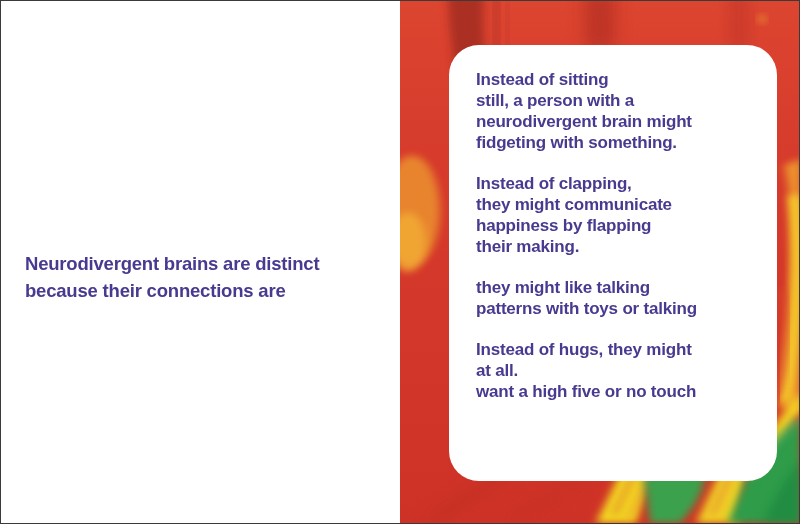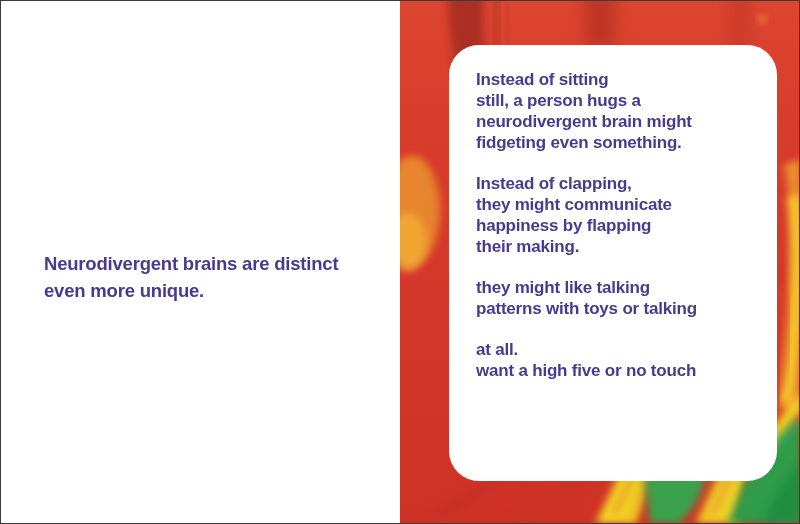--- a/index.html
+++ b/index.html
@@ -14,21 +14,21 @@
     background: #ffffff;
   }
   .page-left {
     position: absolute;
     left: 0; top: 0;
     width: 399px; height: 100%;
     background: #ffffff;
   }
   .left-text {
     position: absolute;
-    left: 43px; top: 249px;
+    left: 24px; top: 249px;
     color: #483a8f;
     font-size: 18.5px;
     font-weight: 700;
     line-height: 27px;
     letter-spacing: -0.2px;
     white-space: nowrap;
   }
   .page-right {
     position: absolute;
     left: 399px; top: 0;
@@ -61,21 +61,21 @@
   }
 </style>
 </head>
 <body>
 
 <div class="spread">
 
   <div class="page-left">
     <div class="left-text">
       <div class="tline">Neurodivergent brains are distinct</div>
-      <div class="tline">even more unique.</div>
+      <div class="tline">because their connections are</div>
     </div>
   </div>
 
   <div class="page-right">
 
     <svg class="paint" viewBox="0 0 401 524" preserveAspectRatio="none" aria-hidden="true">
       <defs>
         <filter id="soft" x="-30%" y="-30%" width="160%" height="160%">
             <feGaussianBlur stdDeviation="4"></feGaussianBlur>
           </filter>
@@ -119,33 +119,34 @@
       <path d="M401,392 C384,410 366,436 352,466 L372,478 C382,450 392,424 401,410 Z" fill="#f3d824" opacity="0.95" filter="url(#soft)"></path>
 
       <path d="M401,418 C382,432 360,456 344,484 L328,524 L401,524 Z" fill="#2f9c49" filter="url(#soft)"></path>
       <path d="M401,462 C388,476 376,496 368,514 L364,524 L401,524 Z" fill="#17813c" opacity="0.55" filter="url(#soft)"></path>
       <path d="M398,420 C382,434 364,454 350,480" stroke="#5cb86a" stroke-width="6" opacity="0.5" fill="none" filter="url(#soft)"></path>
     </svg>
 
     <div class="card">
       <div class="para">
         <div class="tline">Instead of sitting</div>
-        <div class="tline">still, a person hugs a</div>
+        <div class="tline">still, a person with a</div>
         <div class="tline">neurodivergent brain might</div>
-        <div class="tline">fidgeting even something.</div>
+        <div class="tline">fidgeting with something.</div>
       </div>
       <div class="para">
         <div class="tline">Instead of clapping,</div>
         <div class="tline">they might communicate</div>
         <div class="tline">happiness by flapping</div>
         <div class="tline">their making.</div>
       </div>
       <div class="para">
         <div class="tline">they might like talking</div>
         <div class="tline">patterns with toys or talking</div>
       </div>
       <div class="para">
+        <div class="tline">Instead of hugs, they might</div>
         <div class="tline">at all.</div>
         <div class="tline">want a high five or no touch</div>
       </div>
     </div>
   </div>
 </div>
 
 </body></html>

